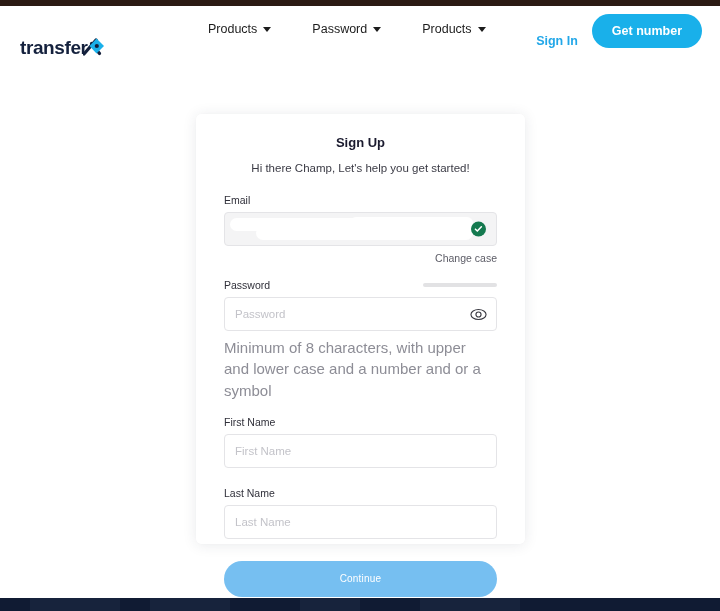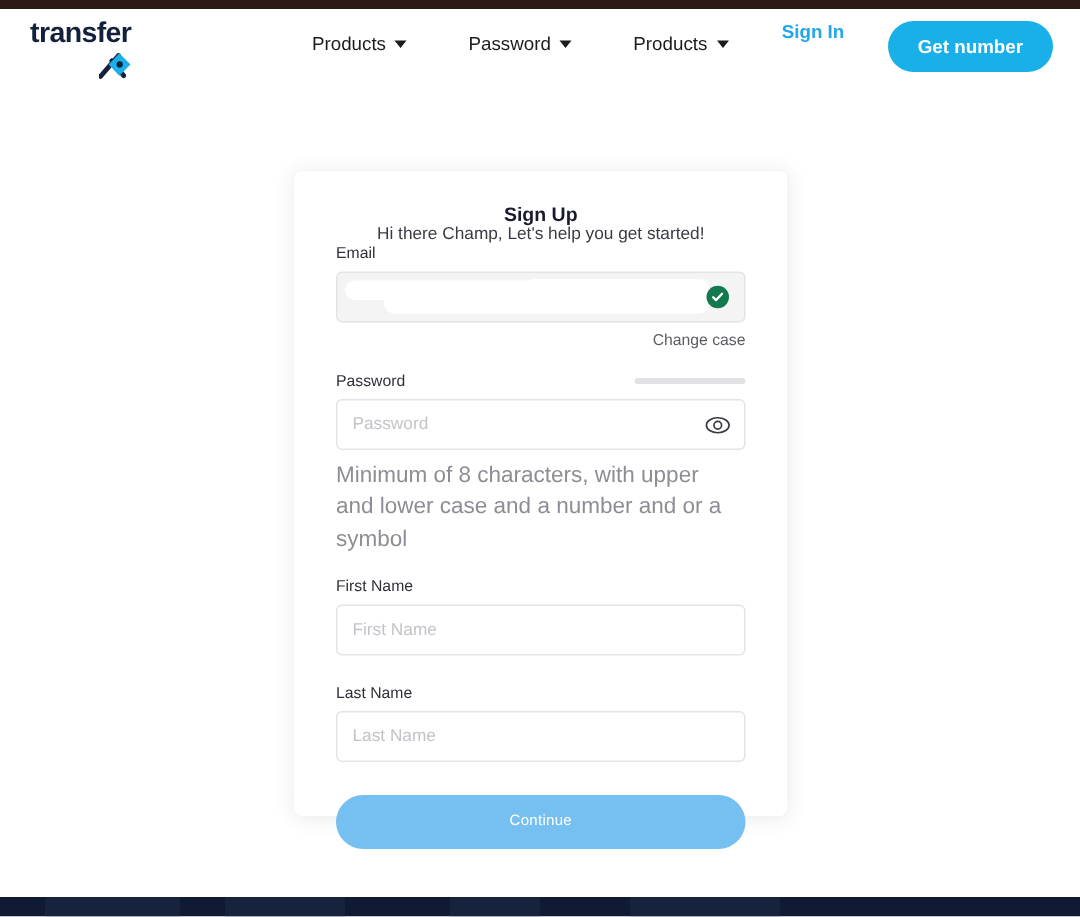--- a/index.html
+++ b/index.html
@@ -32,25 +32,24 @@
     width: 720px;
     height: 47px;
     background: #ffffff;
     display: flex;
     align-items: center;
   }
 
   .logo {
     position: absolute;
     left: 20px;
-    top: 6px;
-    display: flex;
-    align-items: flex-end;
-    cursor: pointer;
-    flex-direction: column;
+    top: 31px;
+    display: flex;
+    align-items: flex-start;
+    cursor: pointer;
   }
   .logo-text {
     font-size: 19px;
     font-weight: bold;
     color: #14213d;
     letter-spacing: -0.4px;
     font-family: "Liberation Sans", sans-serif;
   }
   .logo-mark {
     position: relative;
@@ -83,22 +82,22 @@
     border-right: 4px solid transparent;
     border-top: 5px solid #1c1c1c;
     display: inline-block;
   }
 
   .nav-right {
     position: absolute;
     right: 18px;
     top: 8px;
     display: flex;
-    align-items: flex-start;
-    gap: 29px;
+    align-items: flex-end;
+    gap: 14px;
   }
   .signin-link {
     font-size: 12.5px;
     font-weight: bold;
     color: #22a7e8;
     cursor: pointer;
     text-decoration: none;
     white-space: nowrap;
   }
   .get-started-btn {
@@ -131,24 +130,26 @@
     text-align: center;
     font-size: 13px;
     font-weight: bold;
     color: #1a1a2e;
     margin-top: 21px;
   }
   .card-sub {
     text-align: center;
     font-size: 11.5px;
     color: #3b3b45;
+    margin-top: 12px;
   }
 
   .form {
     padding: 0 28px;
+    margin-top: 19px;
   }
 
   .field { margin-bottom: 0; }
 
   .field-label-row {
     display: flex;
     align-items: center;
     justify-content: space-between;
     margin-bottom: 5px;
     height: 14px;

